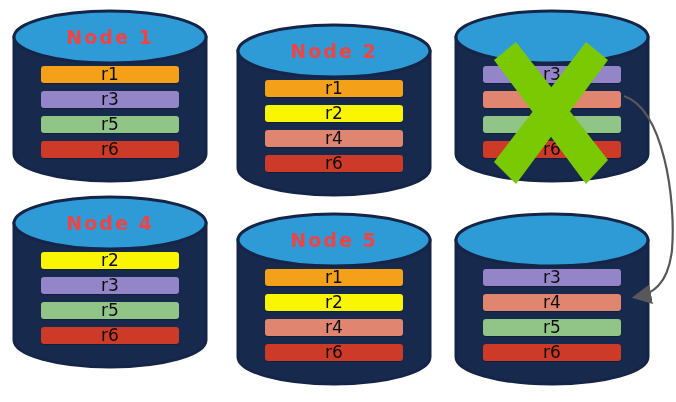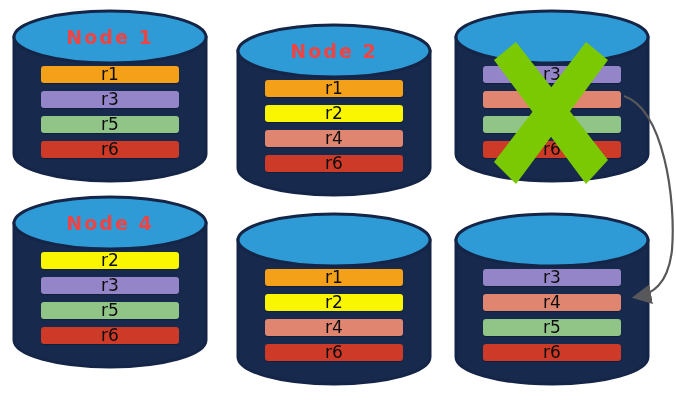--- a/index.html
+++ b/index.html
@@ -138,20 +138,21 @@
         <div class="record" style="background: rgb(144, 197, 135);">r5</div>
         <div class="record" style="background: rgb(205, 58, 39);">r6</div>
       </div>
   </div>
 
   <div class="node" id="node-slot-4" style="left: 234px; top: 211px;">
     <svg class="cyl-svg" viewBox="0 0 200 175">
       <path d="M4,29 L4,146 A96,27 0 0 0 196,146 L196,29 Z" fill="#17294D" stroke="#152547" stroke-width="3"></path>
       <ellipse cx="100" cy="29" rx="96" ry="26" fill="#2E9BD6" stroke="#152547" stroke-width="3"></ellipse>
     </svg>
+    <div class="node-title">Node 5</div>
     <div class="records">
         <div class="record" style="background: rgb(245, 160, 25);">r1</div>
         <div class="record" style="background: rgb(250, 245, 0);">r2</div>
         <div class="record" style="background: rgb(224, 134, 112);">r4</div>
         <div class="record" style="background: rgb(205, 58, 39);">r6</div>
       </div>
   </div>
 
   <div class="node" id="node-slot-5" style="left: 452px; top: 211px;">
     <svg class="cyl-svg" viewBox="0 0 200 175">

